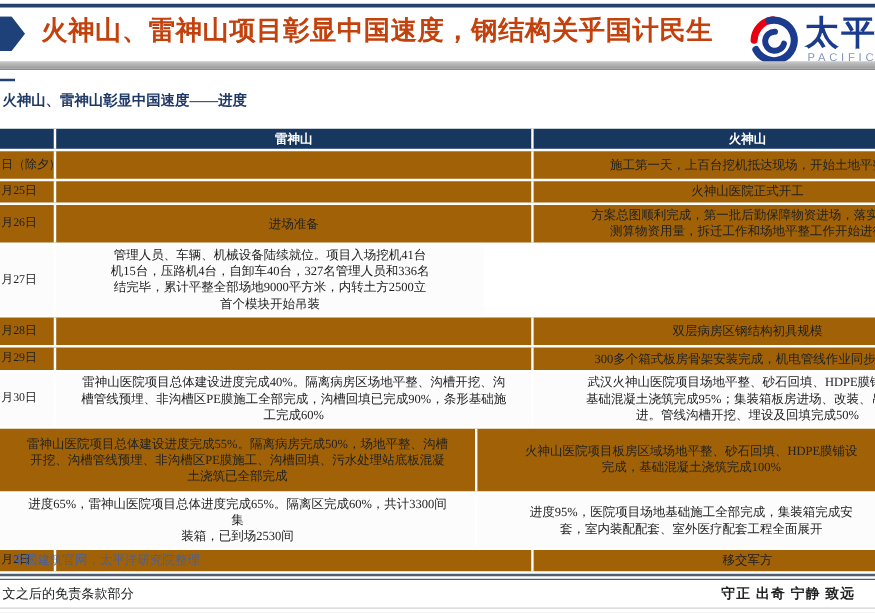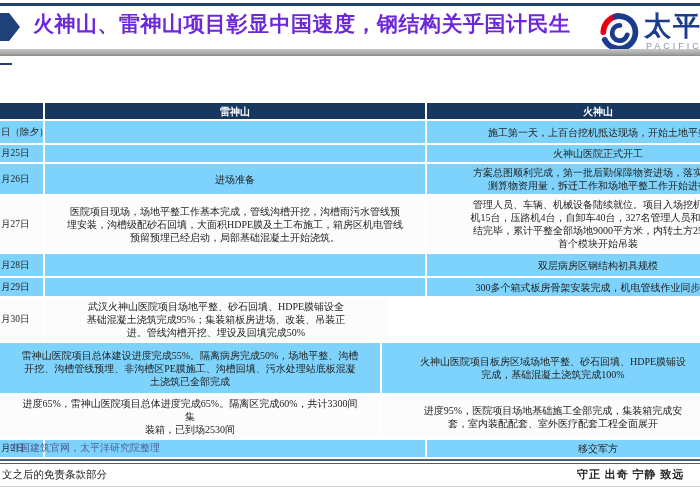--- a/index.html
+++ b/index.html
@@ -3,21 +3,21 @@
 <meta charset="utf-8">
 <style>
   html,body{margin:0;padding:0;}
   body{font-family:"Liberation Serif","DejaVu Serif",serif;background:#e9e9e9;}
   #stage{position:relative;width:700px;height:490px;background:#ffffff;overflow:hidden;}
 
   
   .top-rule{position:absolute;left:0;top:3px;width:700px;height:3px;background:#24406e;}
   .bullet{position:absolute;left:-14px;top:13px;width:34px;height:28px;background:#1d4178;
           clip-path:polygon(0 0,68% 0,100% 50%,68% 100%,0 100%);}
-  .page-title{position:absolute;left:33px;top:10px;font-size:21px;font-weight:bold;color:#6d28d9;
+  .page-title{position:absolute;left:33px;top:10px;font-size:21px;font-weight:bold;color:#c2410c;
               letter-spacing:.5px;white-space:nowrap;}
   .logo-mark{position:absolute;left:598px;top:12px;width:44px;height:42px;}
   .brand{position:absolute;left:644px;top:8px;font-size:27px;font-weight:bold;color:#1b3c8e;
          letter-spacing:2px;white-space:nowrap;font-family:"Liberation Sans",sans-serif;}
   .brand-sub{position:absolute;left:646px;top:41px;font-size:9px;color:#8496b5;letter-spacing:3px;
              white-space:nowrap;font-family:"Liberation Sans",sans-serif;}
   .hdr-divider{position:absolute;left:0;top:49px;width:700px;height:6px;
                background:linear-gradient(#c9c9c9,#9a9a9a);border-bottom:1px solid #8d8d8d;}
   .stub-dash{position:absolute;left:0;top:63px;width:12px;height:2px;background:#24406e;}
 
@@ -25,21 +25,21 @@
   .tbl-title{position:absolute;left:2px;top:73px;font-size:11.5px;font-weight:bold;color:#1f3864;white-space:nowrap;}
   .tbl{position:absolute;left:0;top:103px;width:773px;font-size:10px;color:#222;}
   .trow{display:flex;border-bottom:2px solid #ffffff;}
   .cell{box-sizing:border-box;display:flex;align-items:center;justify-content:center;
         text-align:center;white-space:pre-line;line-height:13px;padding:2px 2px;}
   .c-date{width:45px;border-right:2px solid #ffffff;justify-content:flex-start;
           padding-left:1px;white-space:nowrap;font-size:9.5px;}
   .c-lei{width:382px;border-right:2px solid #ffffff;padding:2px 18px;}
   .c-huo{width:342px;}
   .thead .cell{background:#17375e;color:#ffffff;font-weight:bold;min-height:16px;padding:1px 20px;}
-  .band-blue .cell{background:#7dd3fc;}
+  .band-blue .cell{background:#a16207;}
   .band-white .cell{background:#fcfcfd;}
 
   .source{position:absolute;left:10px;top:441px;font-size:10px;color:#4a6096;white-space:nowrap;}
 
   
   .foot-rule{position:absolute;left:0;top:459px;width:700px;height:2px;
              border-top:2px solid #515e70;border-bottom:1px solid #515e70;}
   .foot-left{position:absolute;left:2px;top:468px;font-size:10.5px;color:#222;white-space:nowrap;}
   .foot-right{position:absolute;left:577px;top:467px;font-size:11px;font-weight:bold;color:#222;
               letter-spacing:1px;white-space:nowrap;}
@@ -58,20 +58,21 @@
     <path d="M20 4 A 18 18 0 0 0 4.5 21" fill="none" stroke="#e60012" stroke-width="6" stroke-linecap="round"></path>
     <path d="M6 29 A 17 17 0 1 0 17 4.8" fill="none" stroke="#1b3c8e" stroke-width="6" stroke-linecap="round"></path>
     <path d="M22 14 A 8 8 0 1 0 29.5 24" fill="none" stroke="#1b3c8e" stroke-width="5" stroke-linecap="round"></path>
   </svg>
   <div class="brand">太平</div>
   <div class="brand-sub">PACIFIC</div>
 
   <div class="hdr-divider"></div>
   <div class="stub-dash"></div>
 
+  <div class="tbl-title">火神山、雷神山彰显中国速度——进度</div>
 
   <div class="tbl">
     <div class="trow thead">
       <div class="cell c-date"></div>
       <div class="cell c-lei">雷神山</div>
       <div class="cell c-huo">火神山</div>
     </div>
 
     <div class="trow band-blue" style="min-height:22px">
       <div class="cell c-date">日（除夕）</div>
@@ -84,40 +85,40 @@
       <div class="cell c-huo">火神山医院正式开工</div>
     </div>
     <div class="trow band-blue" style="min-height:28px">
       <div class="cell c-date">月26日</div>
       <div class="cell c-lei">进场准备</div>
       <div class="cell c-huo">方案总图顺利完成，第一批后勤保障物资进场，落实人员
 测算物资用量，拆迁工作和场地平整工作开始进行</div>
     </div>
     <div class="trow band-white" style="min-height:56px">
       <div class="cell c-date">月27日</div>
-      <div class="cell c-lei">医院项目现场，场地平整工作基本完成，管线沟槽开挖，沟槽雨污水管线预
-埋安装，沟槽级配砂石回填，大面积HDPE膜及土工布施工，箱房区机电管线
-预留预埋已经启动，局部基础混凝土开始浇筑。</div>
       <div class="cell c-huo">管理人员、车辆、机械设备陆续就位。项目入场挖机41台
 机15台，压路机4台，自卸车40台，327名管理人员和336名
 结完毕，累计平整全部场地9000平方米，内转土方2500立
 首个模块开始吊装</div>
     </div>
     <div class="trow band-blue" style="min-height:22px">
       <div class="cell c-date">月28日</div>
       <div class="cell c-lei"></div>
       <div class="cell c-huo">双层病房区钢结构初具规模</div>
     </div>
     <div class="trow band-blue" style="min-height:18px">
       <div class="cell c-date">月29日</div>
       <div class="cell c-lei"></div>
       <div class="cell c-huo">300多个箱式板房骨架安装完成，机电管线作业同步展开</div>
     </div>
     <div class="trow band-white" style="min-height:43px">
       <div class="cell c-date">月30日</div>
+      <div class="cell c-lei">雷神山医院项目总体建设进度完成40%。隔离病房区场地平整、沟槽开挖、沟
+槽管线预埋、非沟槽区PE膜施工全部完成，沟槽回填已完成90%，条形基础施
+工完成60%</div>
       <div class="cell c-huo">武汉火神山医院项目场地平整、砂石回填、HDPE膜铺设全
 基础混凝土浇筑完成95%；集装箱板房进场、改装、吊装正
 进。管线沟槽开挖、埋设及回填完成50%</div>
     </div>
     <div class="trow band-blue" style="min-height:50px">
       <div class="cell c-lei">雷神山医院项目总体建设进度完成55%。隔离病房完成50%，场地平整、沟槽
 开挖、沟槽管线预埋、非沟槽区PE膜施工、沟槽回填、污水处理站底板混凝
 土浇筑已全部完成</div>
       <div class="cell c-huo">火神山医院项目板房区域场地平整、砂石回填、HDPE膜铺设
 完成，基础混凝土浇筑完成100%</div>

